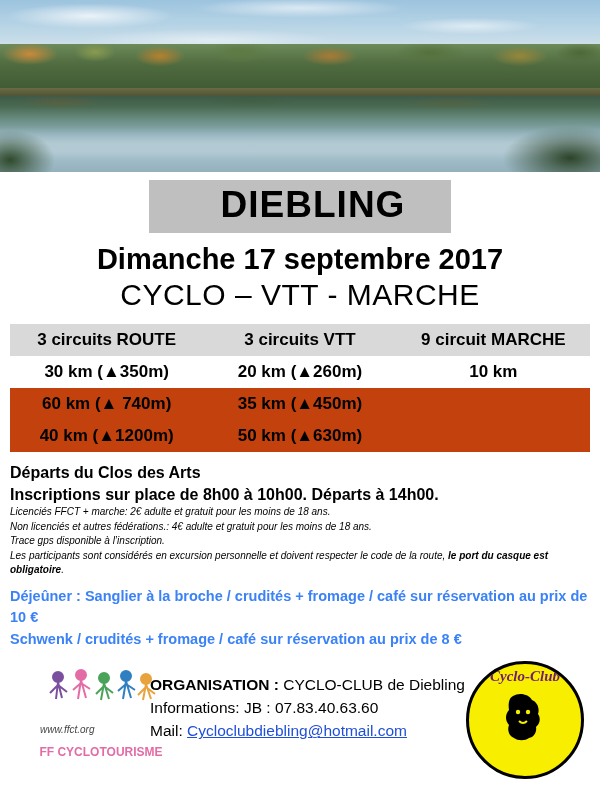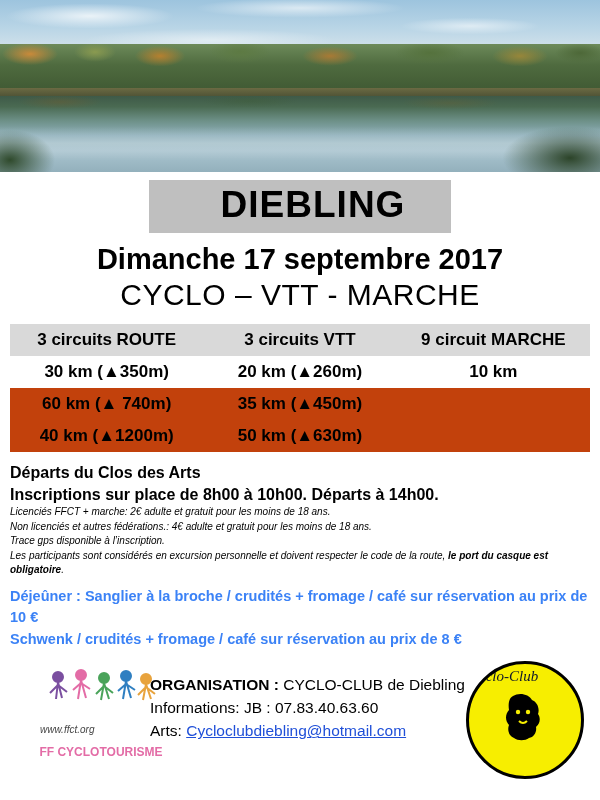--- a/index.html
+++ b/index.html
@@ -216,24 +216,25 @@
     right: 16px; top: 4px;
     width: 112px; height: 112px;
     border-radius: 50%;
     background: #f7ee00;
     border: 3px solid #000;
     overflow: hidden;
   }
   .cc-logo .arc-top, .cc-logo .arc-bottom {
     position: absolute;
     width: 112px;
+    text-align: center;
     font-family: "Liberation Serif", serif;
     font-style: italic;
-    font-weight: normal;
-    color: #0f172a;
+    font-weight: bold;
+    color: #701a75;
   }
   .cc-logo .arc-top { top: 4px; font-size: 15px; }
   .cc-logo .lion {
     position: absolute;
     left: 30px; top: 26px;
     width: 48px; height: 54px;
     color: #000;
   }
 </style>
 </head>
@@ -325,21 +326,21 @@
   <div class="org">
     <div class="l1">
       <b>ORGANISATION :</b>
       <span>CYCLO-CLUB de Diebling</span>
     </div>
     <div class="l1">
       <span>Informations:</span>
       <span>JB :  07.83.40.63.60</span>
     </div>
     <div class="l1">
-      <span>Arts:</span>
+      <span>Mail:</span>
       <a href="#">Cycloclubdiebling@hotmail.com</a>
     </div>
     <div class="l1">
       
       
     </div>
   </div>
 
   <div class="cc-logo">
     <div class="arc-top">Cyclo-Club</div>

